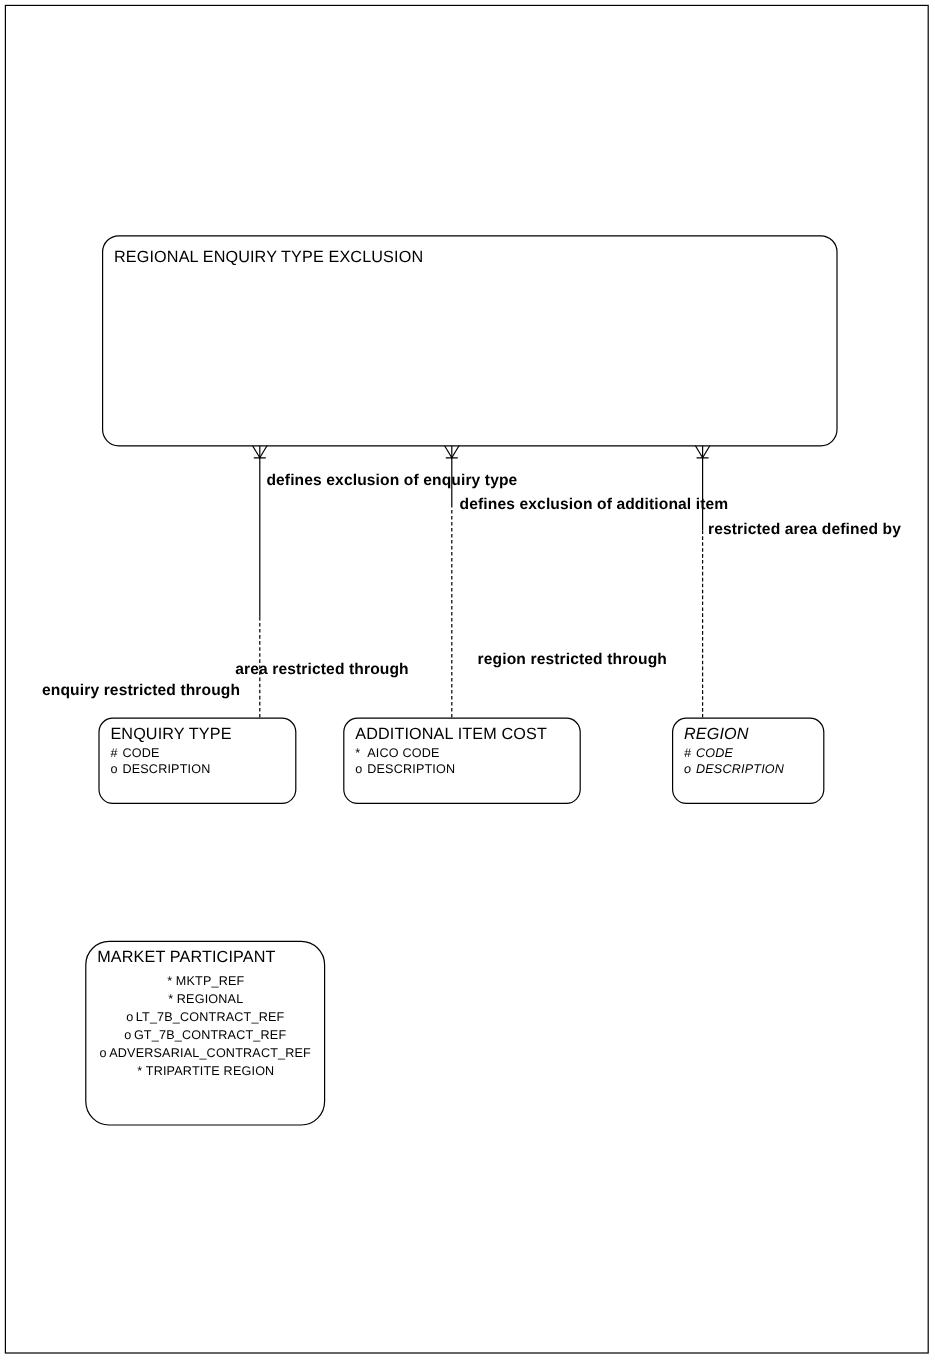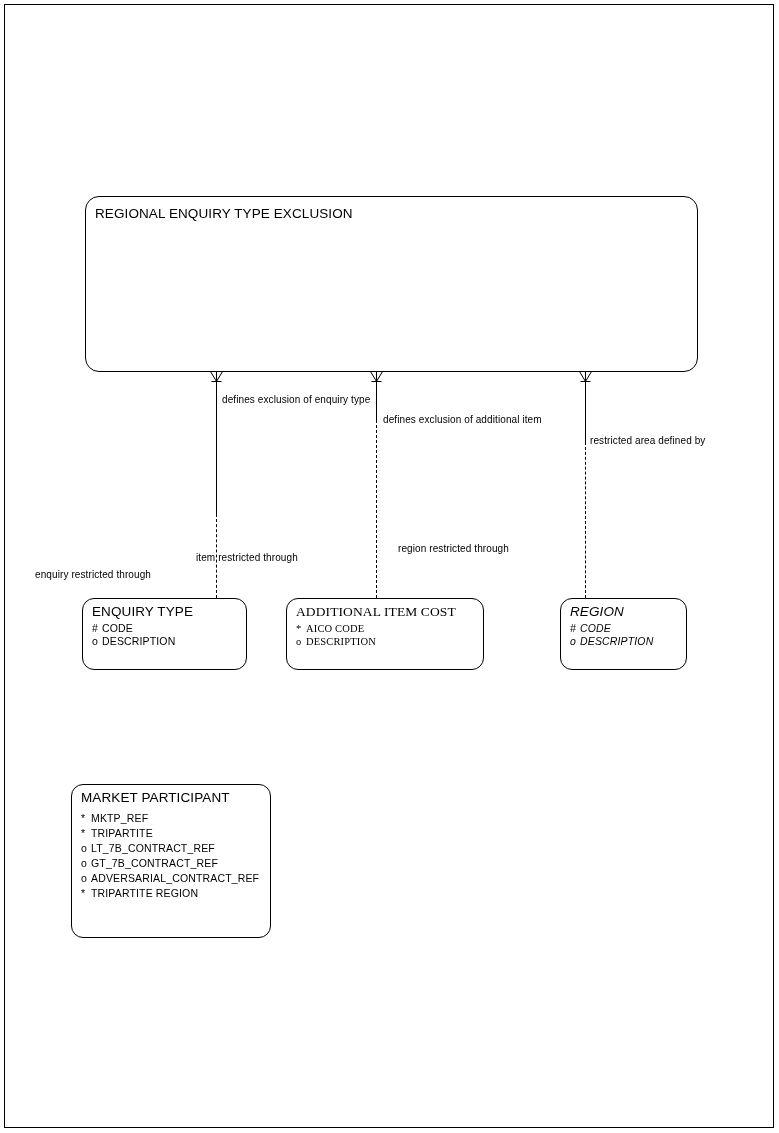--- a/index.html
+++ b/index.html
@@ -80,25 +80,25 @@
     border-radius: 14px;
   }
   #entity-regional-enquiry-type-exclusion .entity-title {
     left: 9px;
     top: 9px;
     font-size: 13.5px;
   }
 
   
   #entity-enquiry-type   { left: 82px;  top: 598px; width: 165px; height: 72px; }
-  #entity-additional-item-cost { left: 286px; top: 598px; width: 198px; height: 72px; font-family: Liberation Serif, serif; }
+  #entity-additional-item-cost { left: 286px; top: 598px; width: 198px; height: 72px; }
   #entity-region         { left: 560px; top: 598px; width: 127px; height: 72px; font-style: italic; }
-  #entity-market-participant { left: 71px;  top: 784px; width: 200px; height: 154px; }
-
-  #entity-market-participant .attr-list { top: 26px; }
+  #entity-market-participant { left: 71px;  top: 784px; width: 200px; height: 154px; border-radius: 20px; }
+
+  #entity-market-participant .attr-list { top: 26px; text-align: center; }
   #entity-market-participant .attr { line-height: 15px; }
 
   
   .rel-line-solid {
     position: absolute;
     width: 0;
     border-left: 1px solid #000000;
   }
   .rel-line-dashed {
     position: absolute;
@@ -110,24 +110,25 @@
   .crowfoot {
     position: absolute;
     width: 15px;
     height: 12px;
     pointer-events: none;
   }
 
   
   .rel-label {
     position: absolute;
-    font-size: 10px;
+    font-size: 13px;
     line-height: 14px;
     white-space: nowrap;
     letter-spacing: 0.1px;
+    font-weight: bold;
   }
 </style>
 </head>
 <body>
 
 <div id="page">
 
   <div id="page-border"></div>
 
   <div class="entity" id="entity-regional-enquiry-type-exclusion">
@@ -160,21 +161,21 @@
   <div class="rel-line-dashed" style="left:376px; top:420px; height:178px;"></div>
 
   <div class="rel-line-solid" style="left:585px; top:382px; height:60px;"></div>
   <div class="rel-line-dashed" style="left:585px; top:442px; height:156px;"></div>
 
   <div class="rel-label" style="left:222px; top:393px;">defines exclusion of enquiry type</div>
   <div class="rel-label" style="left:383px; top:413px;">defines exclusion of additional item</div>
   <div class="rel-label" style="left:590px; top:434px;">restricted area defined by</div>
 
   <div class="rel-label" style="left:11px; top:568px;margin-left:24px;">enquiry restricted through</div>
-  <div class="rel-label" style="left:196px; top:551px;">item restricted through</div>
+  <div class="rel-label" style="left:196px; top:551px;">area restricted through</div>
   <div class="rel-label" style="left:398px; top:542px;">region restricted through</div>
 
   <div class="entity" id="entity-enquiry-type">
     <div class="entity-title">ENQUIRY TYPE</div>
     <div class="attr-list">
       <div class="attr">
         <span class="mark">#</span><span>CODE</span>
       </div>
       <div class="attr">
         <span class="mark">o</span><span>DESCRIPTION</span>
@@ -206,21 +207,21 @@
     </div>
   </div>
 
   <div class="entity" id="entity-market-participant">
     <div class="entity-title">MARKET PARTICIPANT</div>
     <div class="attr-list">
       <div class="attr">
         <span class="mark">*</span><span>MKTP_REF</span>
       </div>
       <div class="attr">
-        <span class="mark">*</span><span>TRIPARTITE</span>
+        <span class="mark">*</span><span>REGIONAL</span>
       </div>
       <div class="attr">
         <span class="mark">o</span><span>LT_7B_CONTRACT_REF</span>
       </div>
       <div class="attr">
         <span class="mark">o</span><span>GT_7B_CONTRACT_REF</span>
       </div>
       <div class="attr">
         <span class="mark">o</span><span>ADVERSARIAL_CONTRACT_REF</span>
       </div>

